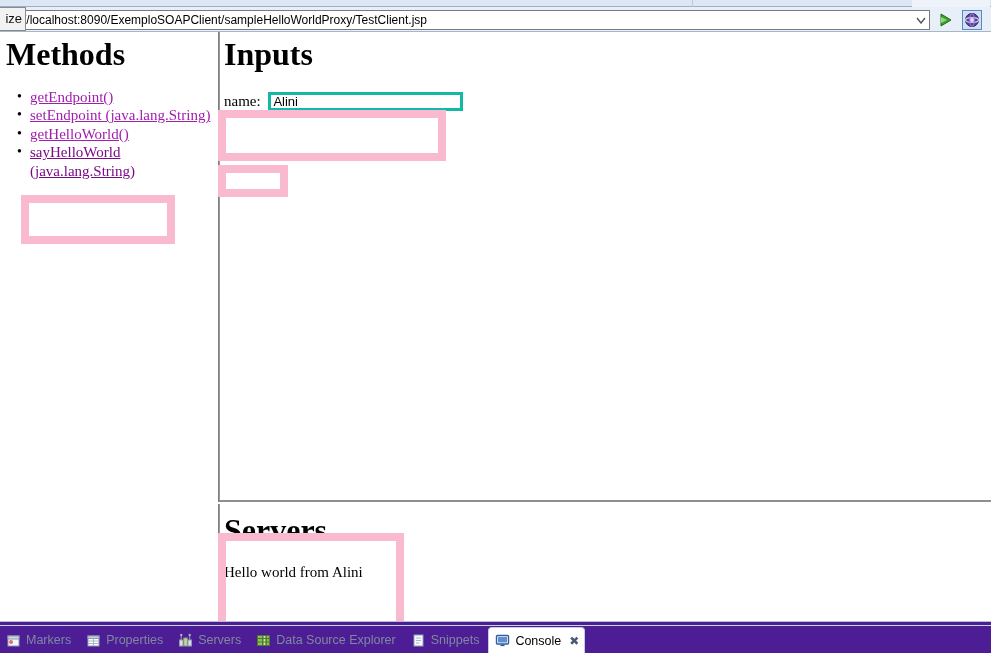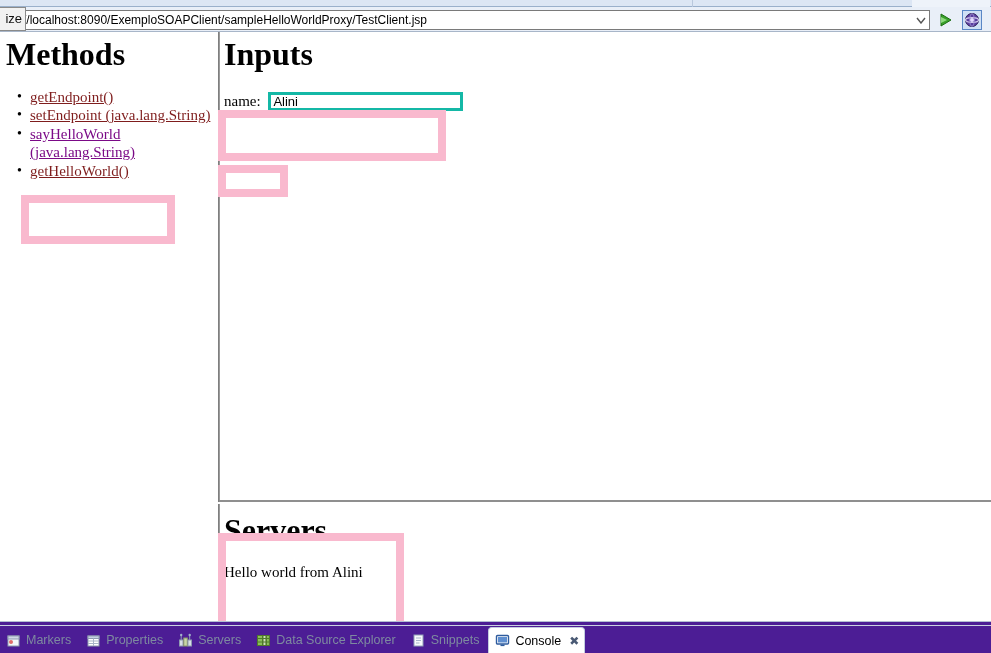--- a/index.html
+++ b/index.html
@@ -134,21 +134,21 @@
   }
   ul.method-list li::before {
     content: "\2022";
     position: absolute;
     left: -13px; top: 0;
     font-size: 14px;
     color: #000;
     line-height: 18.4px;
   }
   a.mlink {
-    color: #7f1d1d;
+    color: #a21caf;
     text-decoration: underline;
     font-family: "Liberation Serif", serif;
     font-size: 15px;
     cursor: pointer;
   }
   a.mlink.visited { color: #7b0a87; }
 
   
   .inputs-col {
     position: absolute;
@@ -335,24 +335,24 @@
     <div class="methods-col">
       <h1 class="heading methods-title">Methods</h1>
       <ul class="method-list">
         <li>
           <a class="mlink">getEndpoint()</a>
         </li>
         <li>
           <a class="mlink">setEndpoint (java.lang.String)</a>
         </li>
         <li>
-          <a class="mlink visited">sayHelloWorld (java.lang.String)</a>
+          <a class="mlink">getHelloWorld()</a>
         </li>
         <li>
-          <a class="mlink">getHelloWorld()</a>
+          <a class="mlink visited">sayHelloWorld (java.lang.String)</a>
         </li>
       </ul>
     </div>
 
     <div class="inputs-col">
       <h1 class="heading inputs-title">Inputs</h1>
 
       <div class="input-row">
         <span class="lbl">name:</span>
         <input class="txt" type="text" value="Alini" style="">

